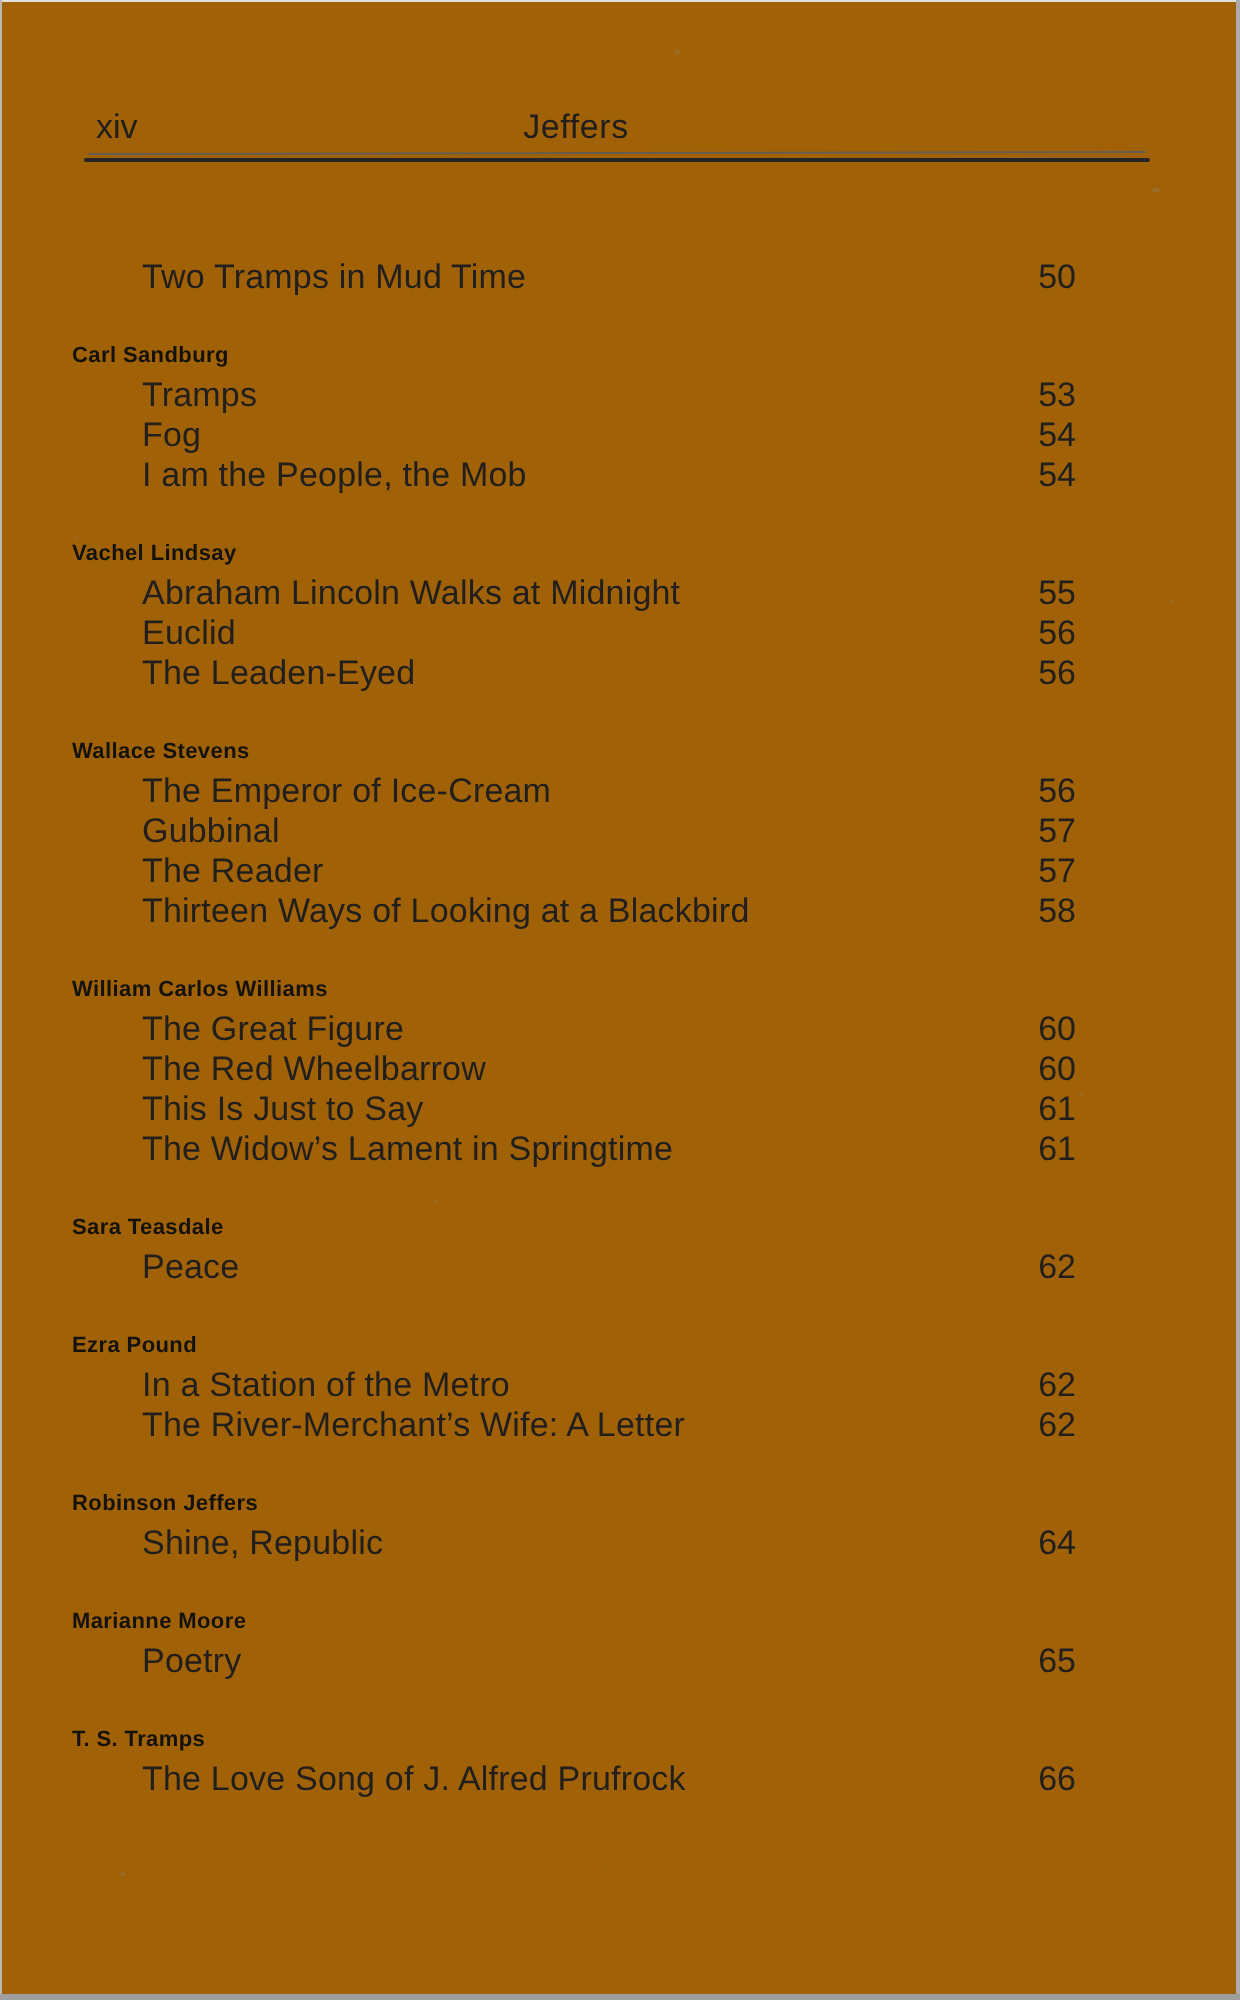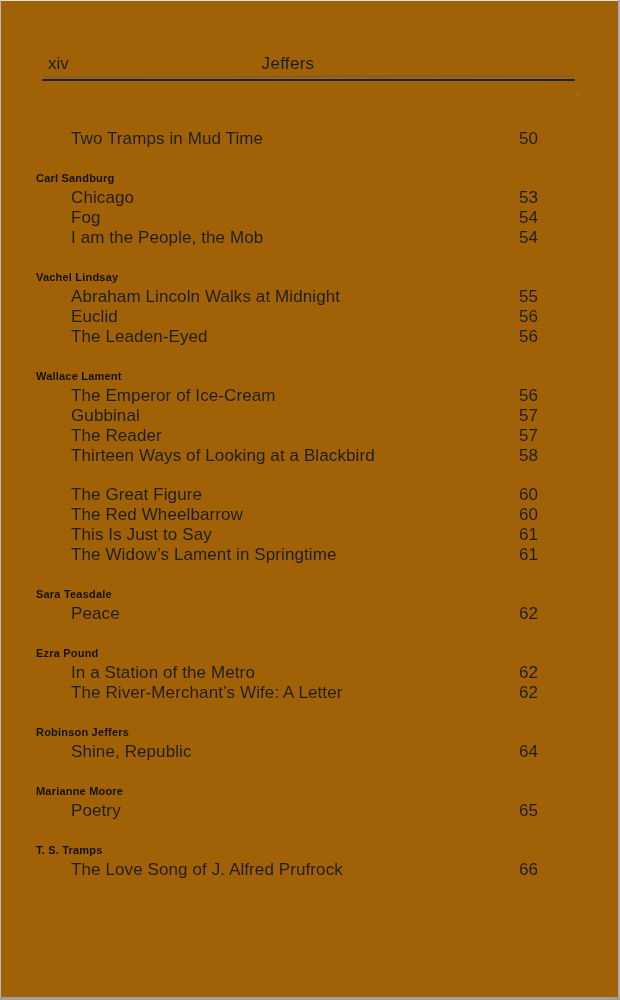--- a/index.html
+++ b/index.html
@@ -64,21 +64,21 @@
     <section class="toc-section">
       <div class="toc-row">
         <span class="poem-title">Two Tramps in Mud Time</span>
         <span class="page-num">50</span>
       </div>
     </section>
 
     <section class="toc-section">
       <div class="author">Carl Sandburg</div>
       <div class="toc-row">
-        <span class="poem-title">Chicago</span>
+        <span class="poem-title">Tramps</span>
         <span class="page-num">53</span>
       </div>
       <div class="toc-row">
         <span class="poem-title">Fog</span>
         <span class="page-num">54</span>
       </div>
       <div class="toc-row">
         <span class="poem-title">I am the People, the Mob</span>
         <span class="page-num">54</span>
       </div>
@@ -94,40 +94,41 @@
         <span class="poem-title">Euclid</span>
         <span class="page-num">56</span>
       </div>
       <div class="toc-row">
         <span class="poem-title">The Leaden-Eyed</span>
         <span class="page-num">56</span>
       </div>
     </section>
 
     <section class="toc-section">
-      <div class="author">Wallace Lament</div>
+      <div class="author">Wallace Stevens</div>
       <div class="toc-row">
         <span class="poem-title">The Emperor of Ice-Cream</span>
         <span class="page-num">56</span>
       </div>
       <div class="toc-row">
         <span class="poem-title">Gubbinal</span>
         <span class="page-num">57</span>
       </div>
       <div class="toc-row">
         <span class="poem-title">The Reader</span>
         <span class="page-num">57</span>
       </div>
       <div class="toc-row">
         <span class="poem-title">Thirteen Ways of Looking at a Blackbird</span>
         <span class="page-num">58</span>
       </div>
     </section>
 
     <section class="toc-section">
+      <div class="author">William Carlos Williams</div>
       <div class="toc-row">
         <span class="poem-title">The Great Figure</span>
         <span class="page-num">60</span>
       </div>
       <div class="toc-row">
         <span class="poem-title">The Red Wheelbarrow</span>
         <span class="page-num">60</span>
       </div>
       <div class="toc-row">
         <span class="poem-title">This Is Just to Say</span>

